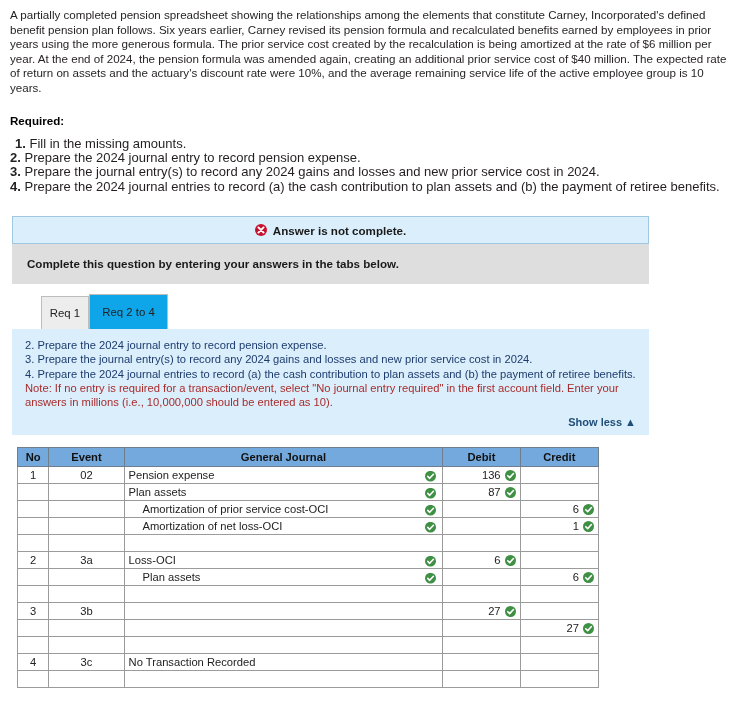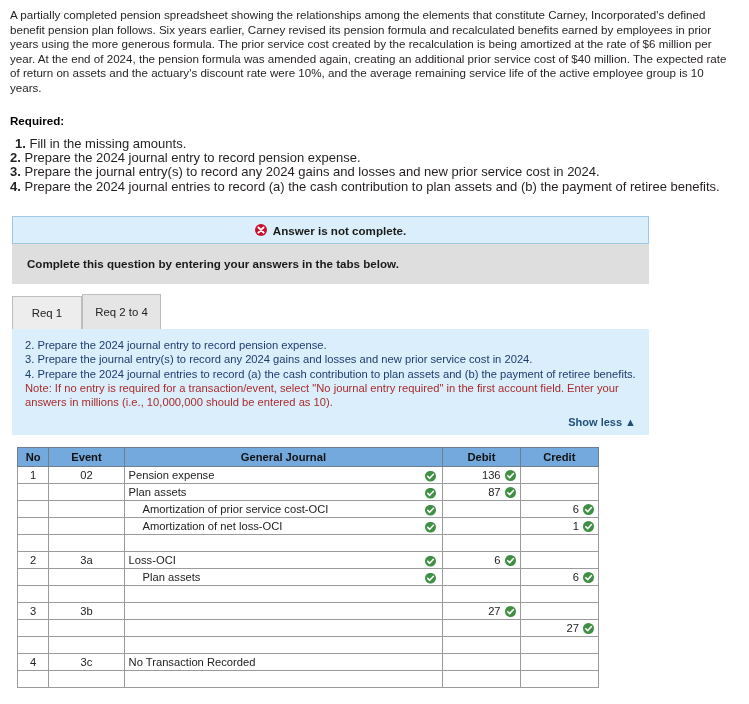--- a/index.html
+++ b/index.html
@@ -98,23 +98,23 @@
     display: flex;
     align-items: center;
     justify-content: center;
     font-size: 11.4px;
     color: #222;
     border: 1px solid #bdbdbd;
     border-bottom: none;
     cursor: pointer;
     user-select: none;
   }
-  .tab.inactive { background: #ededed; width: 70px; }
+  .tab.inactive { background: #ededed; width: 48px; margin-left: 29px; }
   .tab.active {
-    background: #e5e5e5;
+    background: #0ea5e9;
     width: 79px;
     height: 35px;
     border-color: #bdbdbd;
     position: relative;
     z-index: 2;
   }
 
   
   .instr {
     background: #dbeefb;

